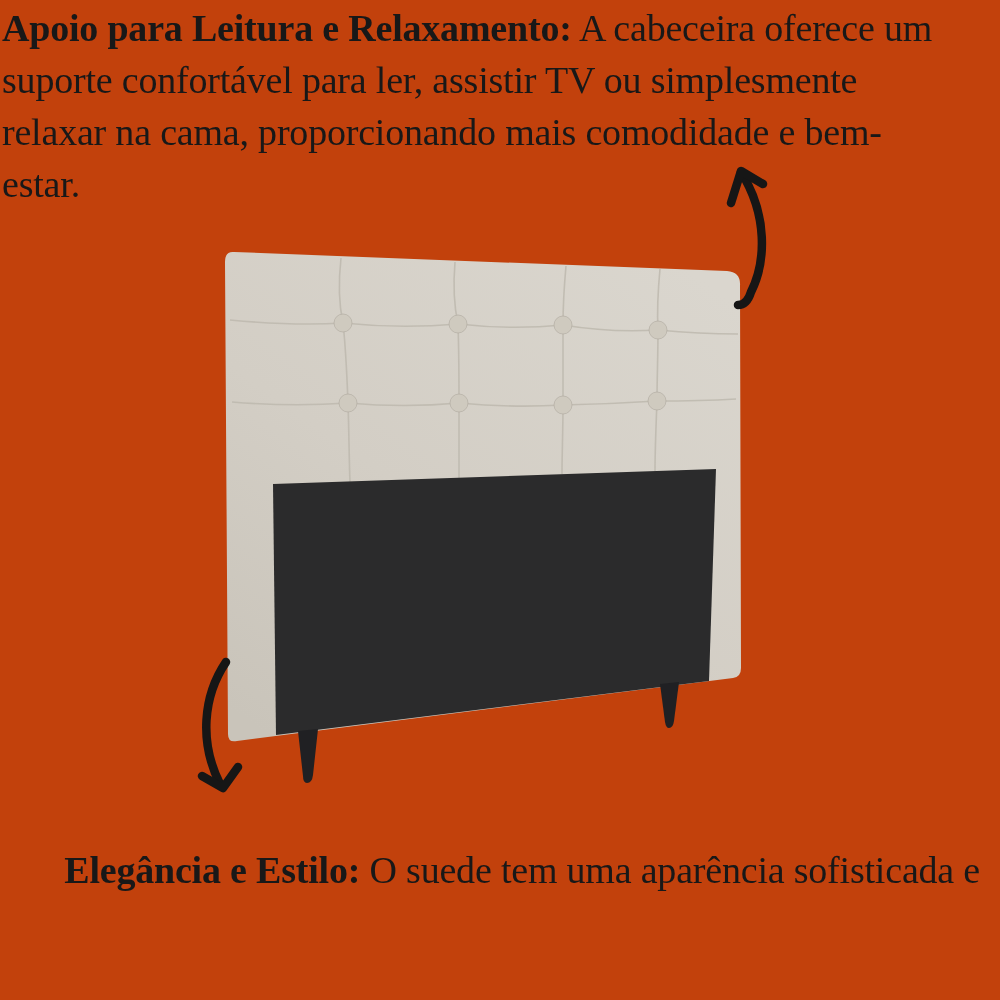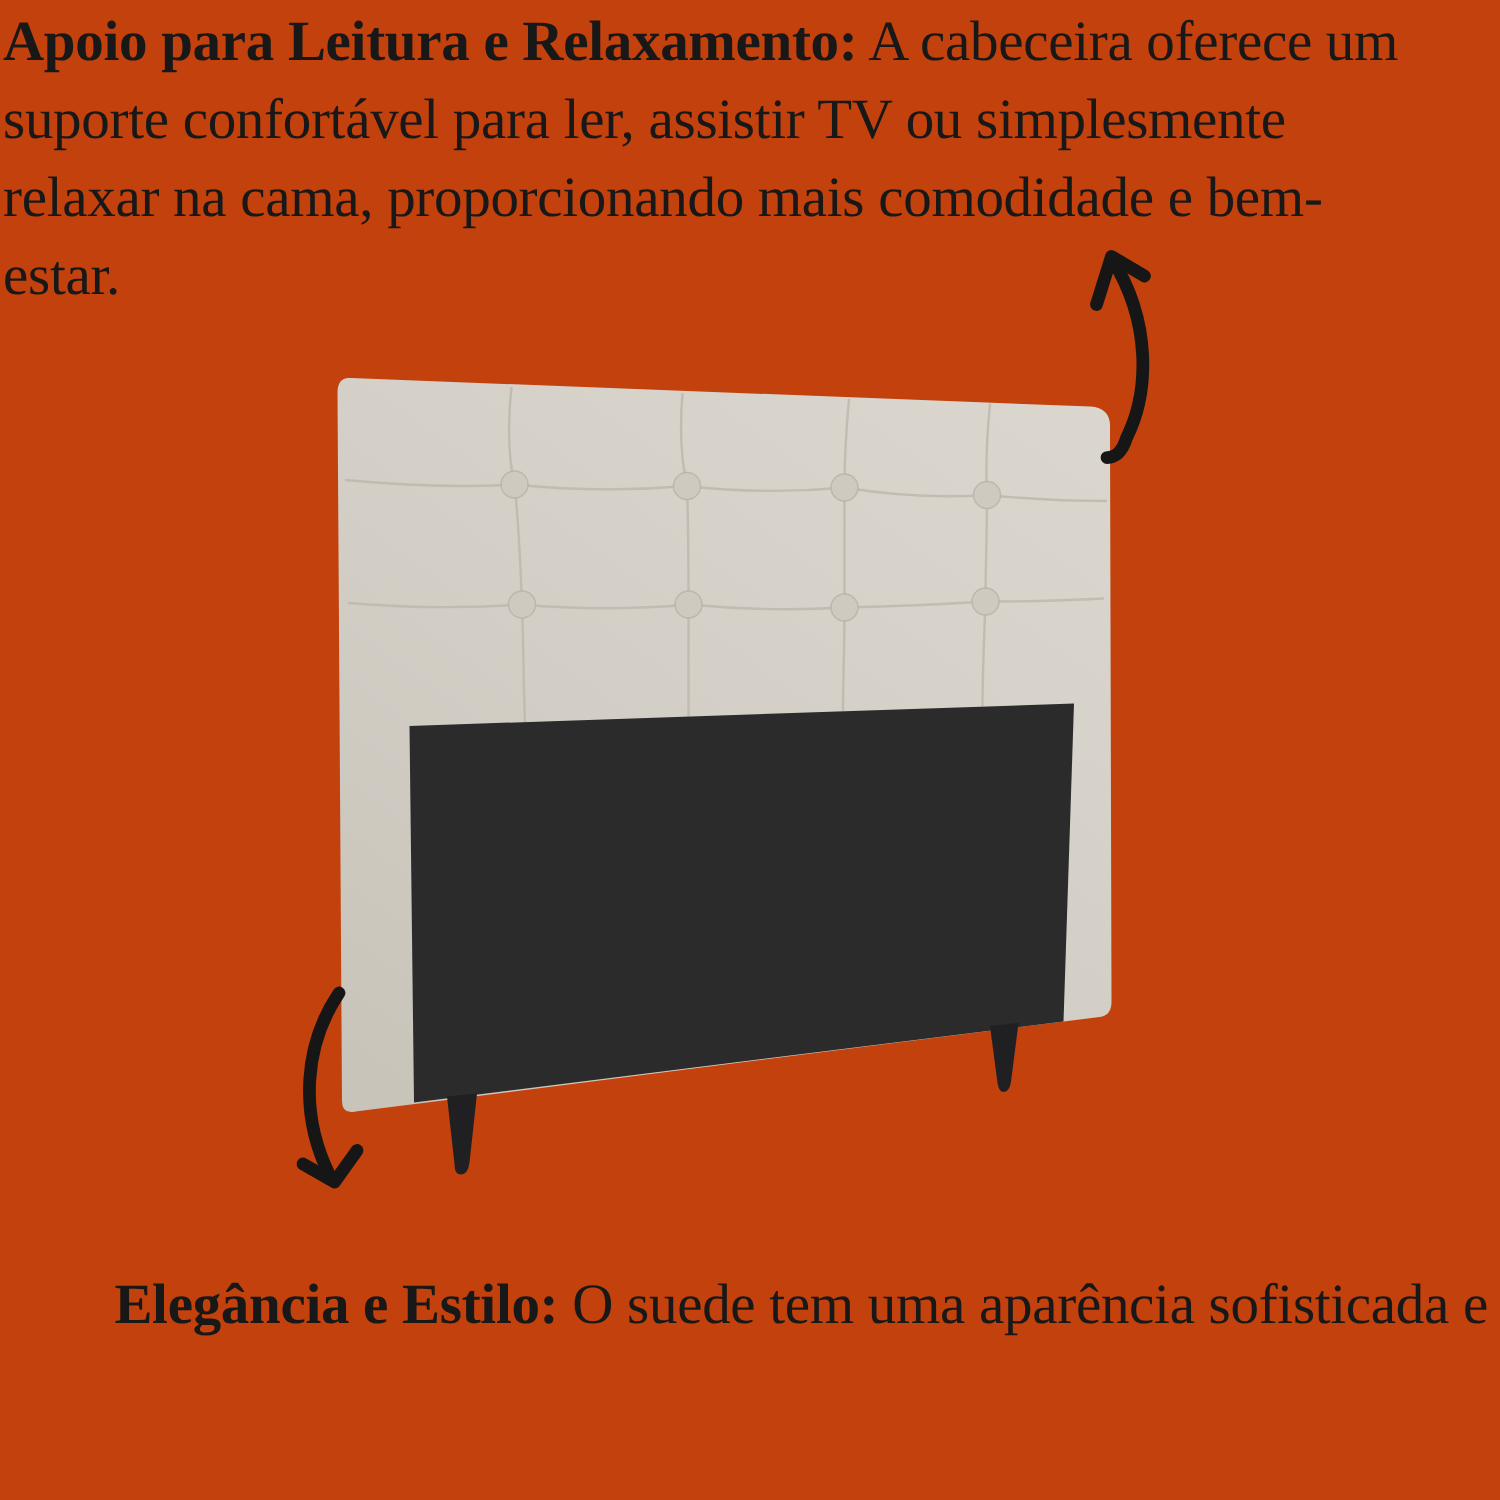--- a/index.html
+++ b/index.html
@@ -27,21 +27,21 @@
   #para-top {
     top: 2px;
     left: 0;
     text-align: left;
     padding-left: 2px;
   }
   #para-bottom {
     top: 844px;
     right: 0;
     text-align: right;
-    padding-right: 8px;
+    padding-right: 20px;
     box-sizing: border-box;
   }
   #product-svg {
     position: absolute;
     top: 0;
     left: 0;
     width: 1000px;
     height: 1000px;
   }
 </style>

